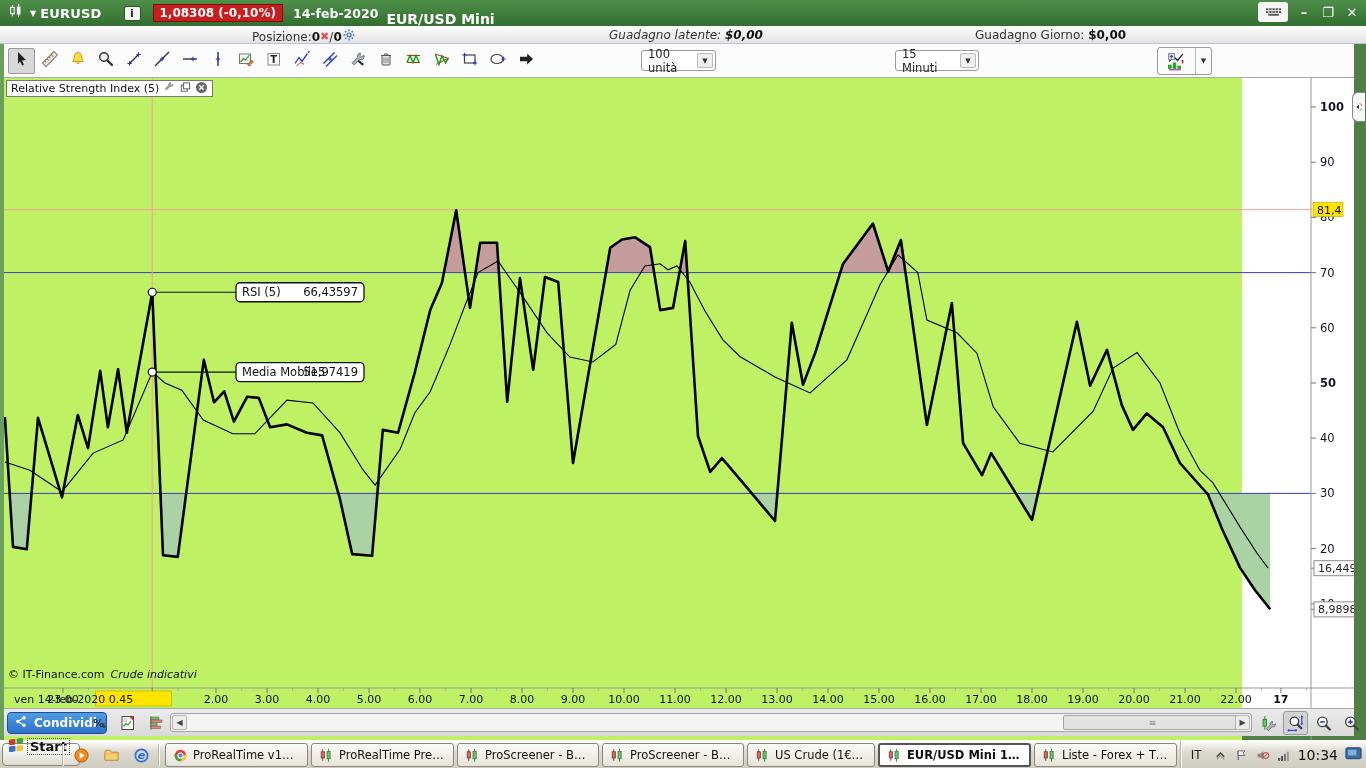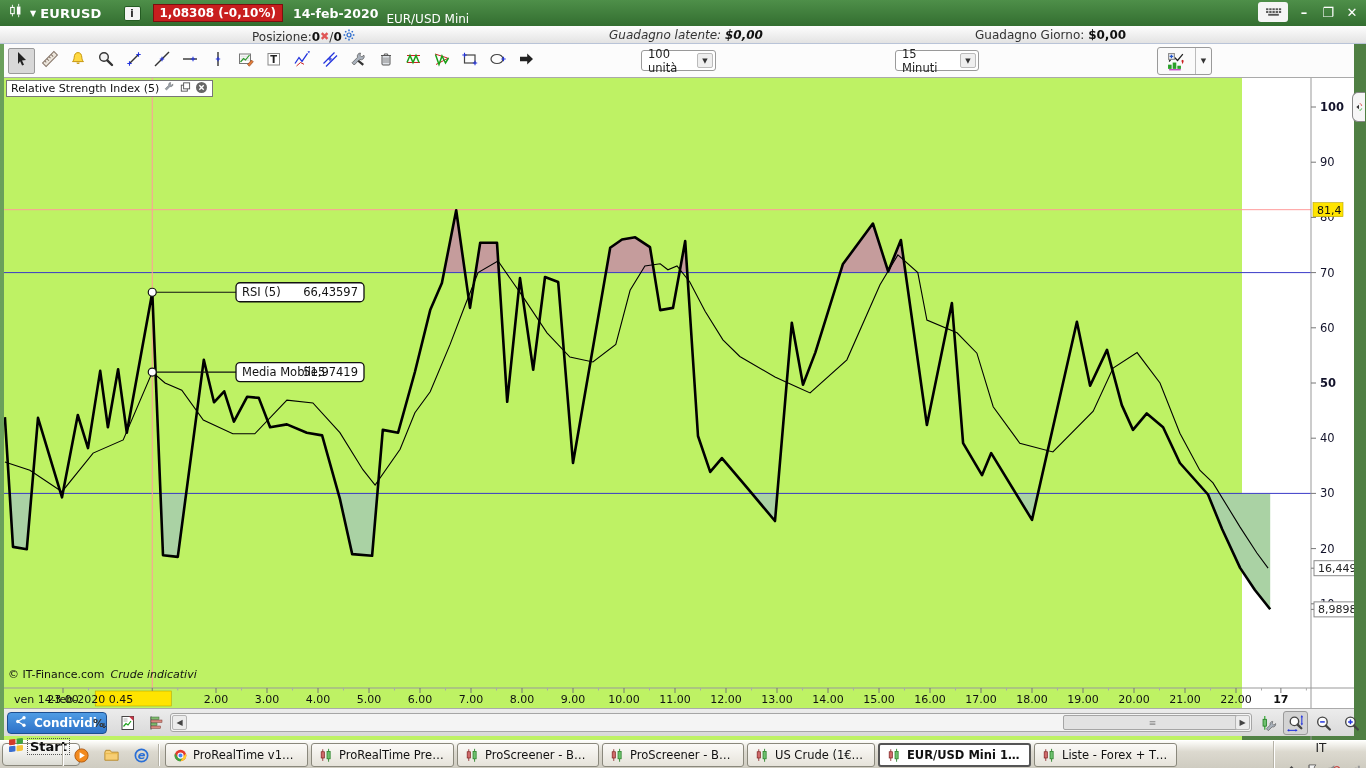--- a/index.html
+++ b/index.html
@@ -10,21 +10,21 @@
   .titlebar { position:absolute; left:0; top:0; width:1366px; height:26px;
     background:linear-gradient(#4e8f49,#336e30); color:#fff; display:flex; align-items:center; }
   .titlebar .sym-icon { margin-left:8px; }
   .titlebar .caret { font-size:8px; margin:0 4px 0 6px; }
   .tb-symbol { font-weight:bold; font-size:13px; letter-spacing:.2px; }
   .tb-info-btn { margin-left:22px; width:17px; height:15px; background:#f4f4f4; border:1px solid #245c22;
     border-radius:2px; color:#222; font-size:10px; font-weight:bold; text-align:center; line-height:13px; }
   .tb-badge { margin-left:12px; background:#c81e1e; border:1px solid #7d0f0f; color:#fff; font-weight:bold;
     font-size:12px; padding:1px 6px; }
   .tb-date { margin-left:10px; font-weight:bold; font-size:12.5px; }
-  .tb-instr { margin-left:8px; font-weight:normal; font-size:12px;margin-top:12px; }
+  .tb-instr { margin-left:8px; font-weight:bold; font-size:14px;margin-top:12px; }
   .tb-right { position:absolute; right:6px; top:2px; display:flex; align-items:center; gap:8px; }
   .kbd-btn { width:30px; height:20px; background:#f5f5f5; border-radius:3px; display:flex; align-items:center; justify-content:center; }
   .winctl { color:#fff; font-size:13px; width:16px; text-align:center; font-weight:bold; }
 
   
   .infobar { position:absolute; left:0; top:26px; width:1366px; height:18px;
     background:linear-gradient(#fdfdfd,#e3e3e3); border-bottom:1px solid #b9c4d8; font-size:12px; color:#333; }
   .infobar b { color:#111; }
   .ib-pos { position:absolute; left:252px; top:2px; display:flex; align-items:center; }
   .ib-lat { position:absolute; left:609px; top:2px;font-style:italic; }
@@ -78,21 +78,21 @@
     background:linear-gradient(#fdfdfa,#dcd9cf 40%,#cfccc1); border-top:1px solid #fff; }
   .start-btn { position:absolute; left:2px; top:2px; height:23px; padding:0 10px 16px 5px; display:flex; align-items:center; gap:4px;
     background:linear-gradient(#fefefe,#dcdcd4); border:1px solid #8a887c; border-radius:4px; }
   .start-btn .lbl { font-size:13px; font-weight:bold; color:#111; outline:1px dotted #555; padding:0 2px; }
   .ql { position:absolute; top:3px; width:22px; height:22px; display:flex; align-items:center; justify-content:center; }
   .task-btn { position:absolute; top:2px; height:24px; display:flex; align-items:center; gap:5px; padding:0 7px;
     background:linear-gradient(#fbfaf7,#e6e3da); border:1px solid #8a887c; border-radius:3px; font-size:11.5px; color:#111;
     white-space:nowrap; overflow:hidden; }
   .task-btn.active { background:#fff; border:2px solid #555; font-weight:bold; }
   .tray { position:absolute; right:0px; top:0px; height:28px; display:flex; align-items:center; gap:7px; padding:0 4px 0 10px;
-    border-left:1px solid #b5b2a6; box-shadow:inset 1px 0 0 #fff;flex-direction:column; }
+    border-left:1px solid #b5b2a6; box-shadow:inset 1px 0 0 #fff; }
   .tray .lang { font-size:12px; color:#222; margin-right:4px; }
   .tray .clock { font-size:14px; color:#111; }
   .vsep { position:absolute; top:3px; width:1px; height:22px; background:#b5b2a6; box-shadow:1px 0 0 #fff; }
   svg text { font-family:"DejaVu Sans",sans-serif; }
 </style>
 </head>
 <body>
 
 <div id="app">
 

